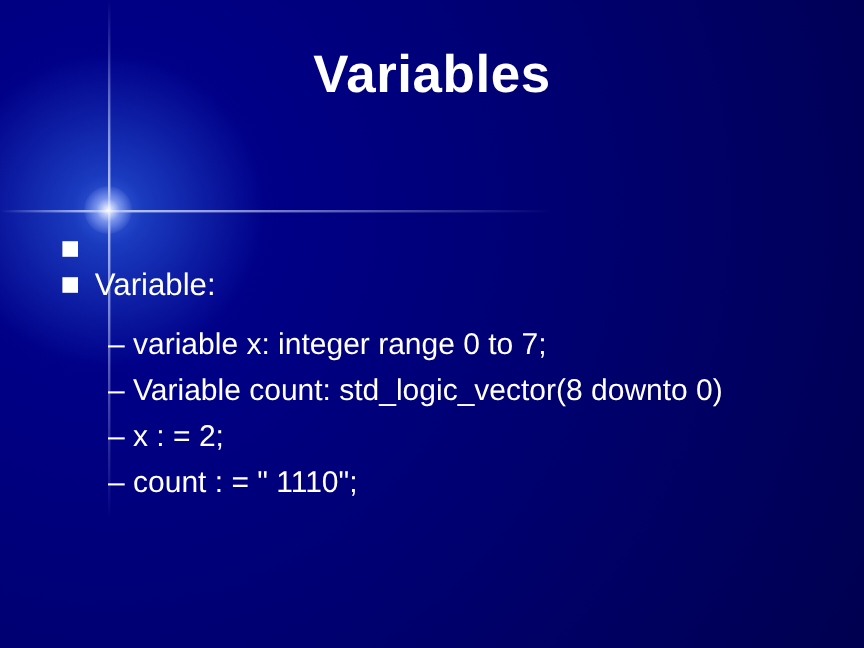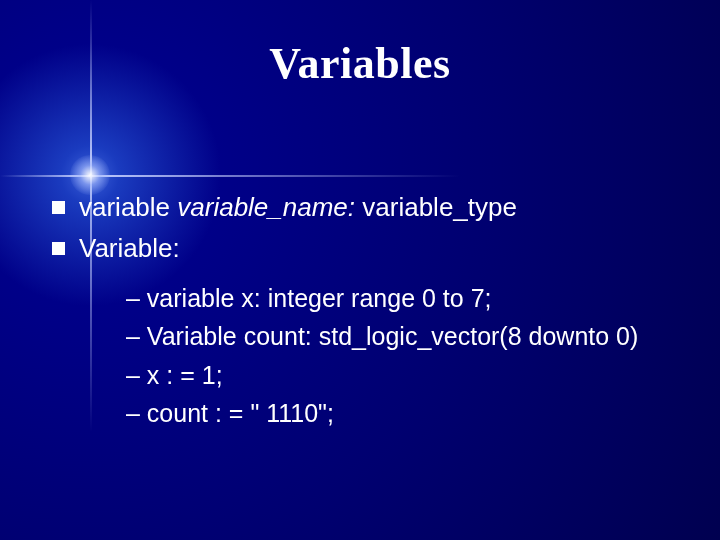--- a/index.html
+++ b/index.html
@@ -49,21 +49,20 @@
   }
   .title {
     position: absolute;
     top: 38px;
     left: 0;
     width: 100%;
     text-align: center;
     font-size: 44px;
     font-weight: bold;
     letter-spacing: 0.5px;
-    font-family: Liberation Serif, serif;
   }
   .body {
     position: absolute;
     top: 190px;
     left: 52px;
     right: 40px;
   }
   .bullet-row {
     display: flex;
     align-items: flex-start;
@@ -80,52 +79,48 @@
     flex: 0 0 auto;
   }
   .sub-list {
     margin-top: 14px;
     margin-left: 38px;
     font-size: 25px;
     line-height: 1.45;
   }
   .sub-row {
     margin-bottom: 2px;
-    padding-left: 36px;
   }
   .it { font-style: italic; }
 </style>
 </head>
 <body>
 
 <div class="slide">
   <div class="flare-v"></div>
   <div class="flare-h"></div>
   <div class="flare-core"></div>
 
   <div class="title">Variables</div>
 
   <div class="body">
 
     <div class="bullet-row">
       <div class="bullet"></div>
-      <div>
-        <span>variable </span><span class="it">variable_name:</span><span> variable_type</span>
-      </div>
     </div>
 
 
     <div class="bullet-row">
       <div class="bullet"></div>
       <div>
         <span>Variable:</span>
       </div>
     </div>
 
     <div class="sub-list">
       <div class="sub-row">– variable x: integer range 0 to 7;</div>
       <div class="sub-row">– Variable count: std_logic_vector(8 downto 0)</div>
-      <div class="sub-row">– x : = 1;</div>
+      <div class="sub-row">– x : = 2;</div>
       <div class="sub-row">– count : = " 1110";</div>
     </div>
 
   </div>
 </div>
 
 </body></html>

